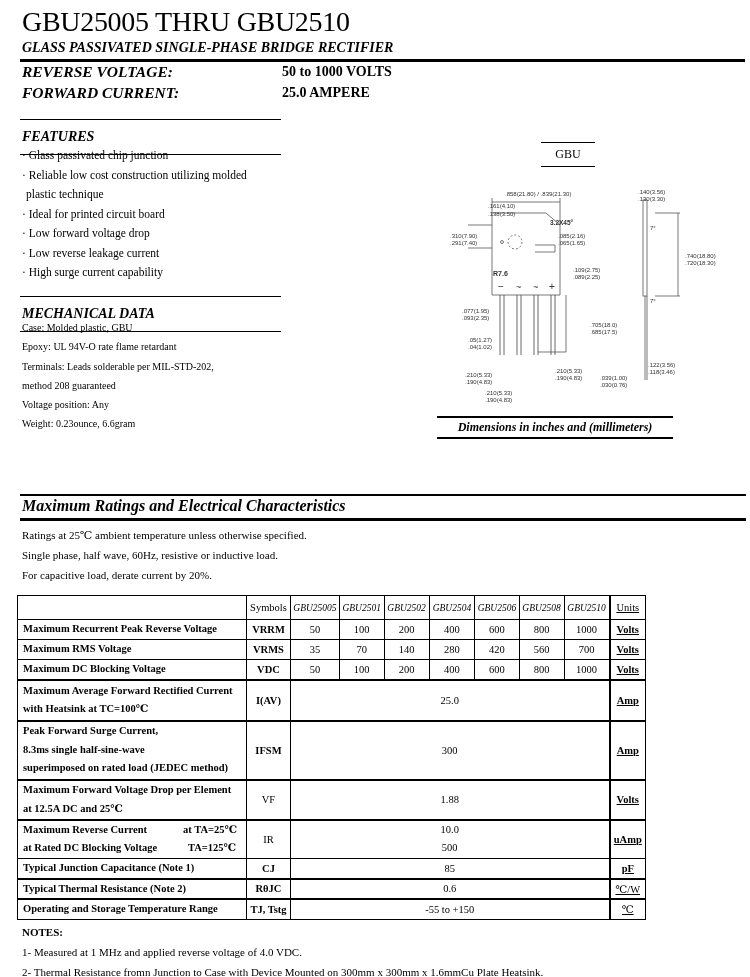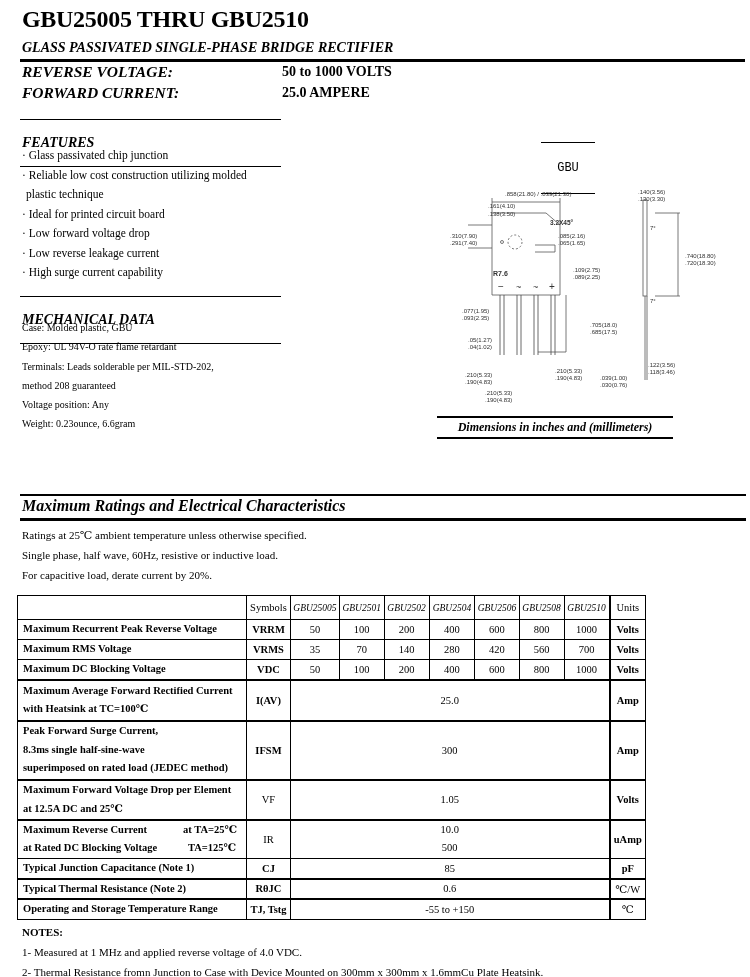--- a/index.html
+++ b/index.html
@@ -1,33 +1,33 @@
 <!DOCTYPE html>
 <html><head>
 <meta charset="utf-8">
 <style>
   * { box-sizing: border-box; margin: 0; padding: 0; }
   body { width: 750px; height: 977px; background: #fff; color: #000; font-family: "Liberation Serif", "DejaVu Serif", serif; position: relative; overflow: hidden; }
   .abs { position: absolute; }
-  .title { left: 22px; top: 6px; font-size: 24px; font-weight: bold; letter-spacing: -0.3px; }
+  .title { left: 22px; top: 6px; font-size: 28px; font-weight: normal; letter-spacing: -0.3px; }
   .subtitle { left: 22px; top: 40px; font-size: 14px; font-weight: bold; font-style: italic; }
   .rule-thick { left: 20px; width: 725px; height: 3px; background: #000; }
   .spec-label { left: 22px; font-size: 15.5px; font-weight: bold; font-style: italic; }
   .spec-value { left: 282px; font-size: 14px; font-weight: bold; }
-  .sec-head { left: 20px; width: 261px; border-top: 1px solid #000; border-bottom: 1px solid #000; padding: 15px 2px; font-size: 14px; font-weight: bold; font-style: italic; }
+  .sec-head { left: 20px; width: 261px; border-top: 1px solid #000; border-bottom: 1px solid #000; padding: 9px 2px; font-size: 14px; font-weight: bold; font-style: italic; }
   .feat-list { left: 22px; top: 146px; font-size: 11.5px; line-height: 19.5px; }
   .mech-list { left: 22px; top: 318px; font-size: 10px; line-height: 19.3px; }
-  .pkg-label { left: 541px; top: 142px; width: 54px; border-top: 1px solid #000; border-bottom: 1px solid #000; font-family: Liberation Mono, monospace; font-size: 12px; text-align: center; padding: 18px 0; }
+  .pkg-label { left: 541px; top: 142px; width: 54px; border-top: 1px solid #000; border-bottom: 1px solid #000; font-family: Liberation Serif, serif; font-size: 12px; text-align: center; padding: 4px 0; }
   .dim-caption { left: 437px; top: 416px; width: 236px; border-top: 2px solid #000; border-bottom: 2px solid #000; font-size: 12px; font-weight: bold; text-align: center; padding: 2px 0; font-style: italic; }
   .mr-head { left: 20px; top: 494px; width: 726px; border-top: 2px solid #000; border-bottom: 3px solid #000; font-size: 16px; font-weight: bold; font-style: italic; padding: 1px 2px 3px; }
   .cond { left: 22px; font-size: 11px; }
   table.specs { position: absolute; left: 17px; top: 595px; width: 629px; border-collapse: collapse; font-size: 10.5px; }
   table.specs td { border: 1px solid #000; text-align: center; vertical-align: middle; padding: 0 2px; }
   table.specs td.desc { text-align: left; font-weight: bold; padding-left: 5px; line-height: 18.5px; }
-  table.specs td.units { font-weight: bold; border-left: 2px solid #000; }
+  table.specs td.units { font-weight: bold; border-left: 2px solid #000; text-decoration: underline; }
   table.specs td.sym { font-weight: bold; }
   table.specs td.pn { font-style: italic; font-size: 9.5px; }
   table.specs tr.sep td { border-top: 2px solid #000; margin-top: 45px; }
   .notes { left: 22px; top: 922px; font-size: 11px; line-height: 20px; }
   .notes .head { font-weight: bold; }
   svg text { font-family: "Liberation Sans", sans-serif; }
 </style>
 </head>
 <body>
 
@@ -222,21 +222,21 @@
     <td class="sym">IFSM</td>
     <td colspan="7">300</td>
     <td class="units">Amp</td>
   </tr>
   <tr class="sep" style="height:40px">
     <td class="desc">
       <div>Maximum Forward Voltage Drop per Element</div>
       <div>at 12.5A DC and 25℃</div>
     </td>
     <td>VF</td>
-    <td colspan="7">1.05</td>
+    <td colspan="7">1.88</td>
     <td class="units">Volts</td>
   </tr>
   <tr class="sep" style="height:39px">
     <td class="desc">
       <div style="display:flex">
             <span style="width:160px">Maximum Reverse Current</span>
             <span>at TA=25℃</span>
           </div>
       <div style="display:flex">
             <span style="width:165px">at Rated DC Blocking Voltage</span>

